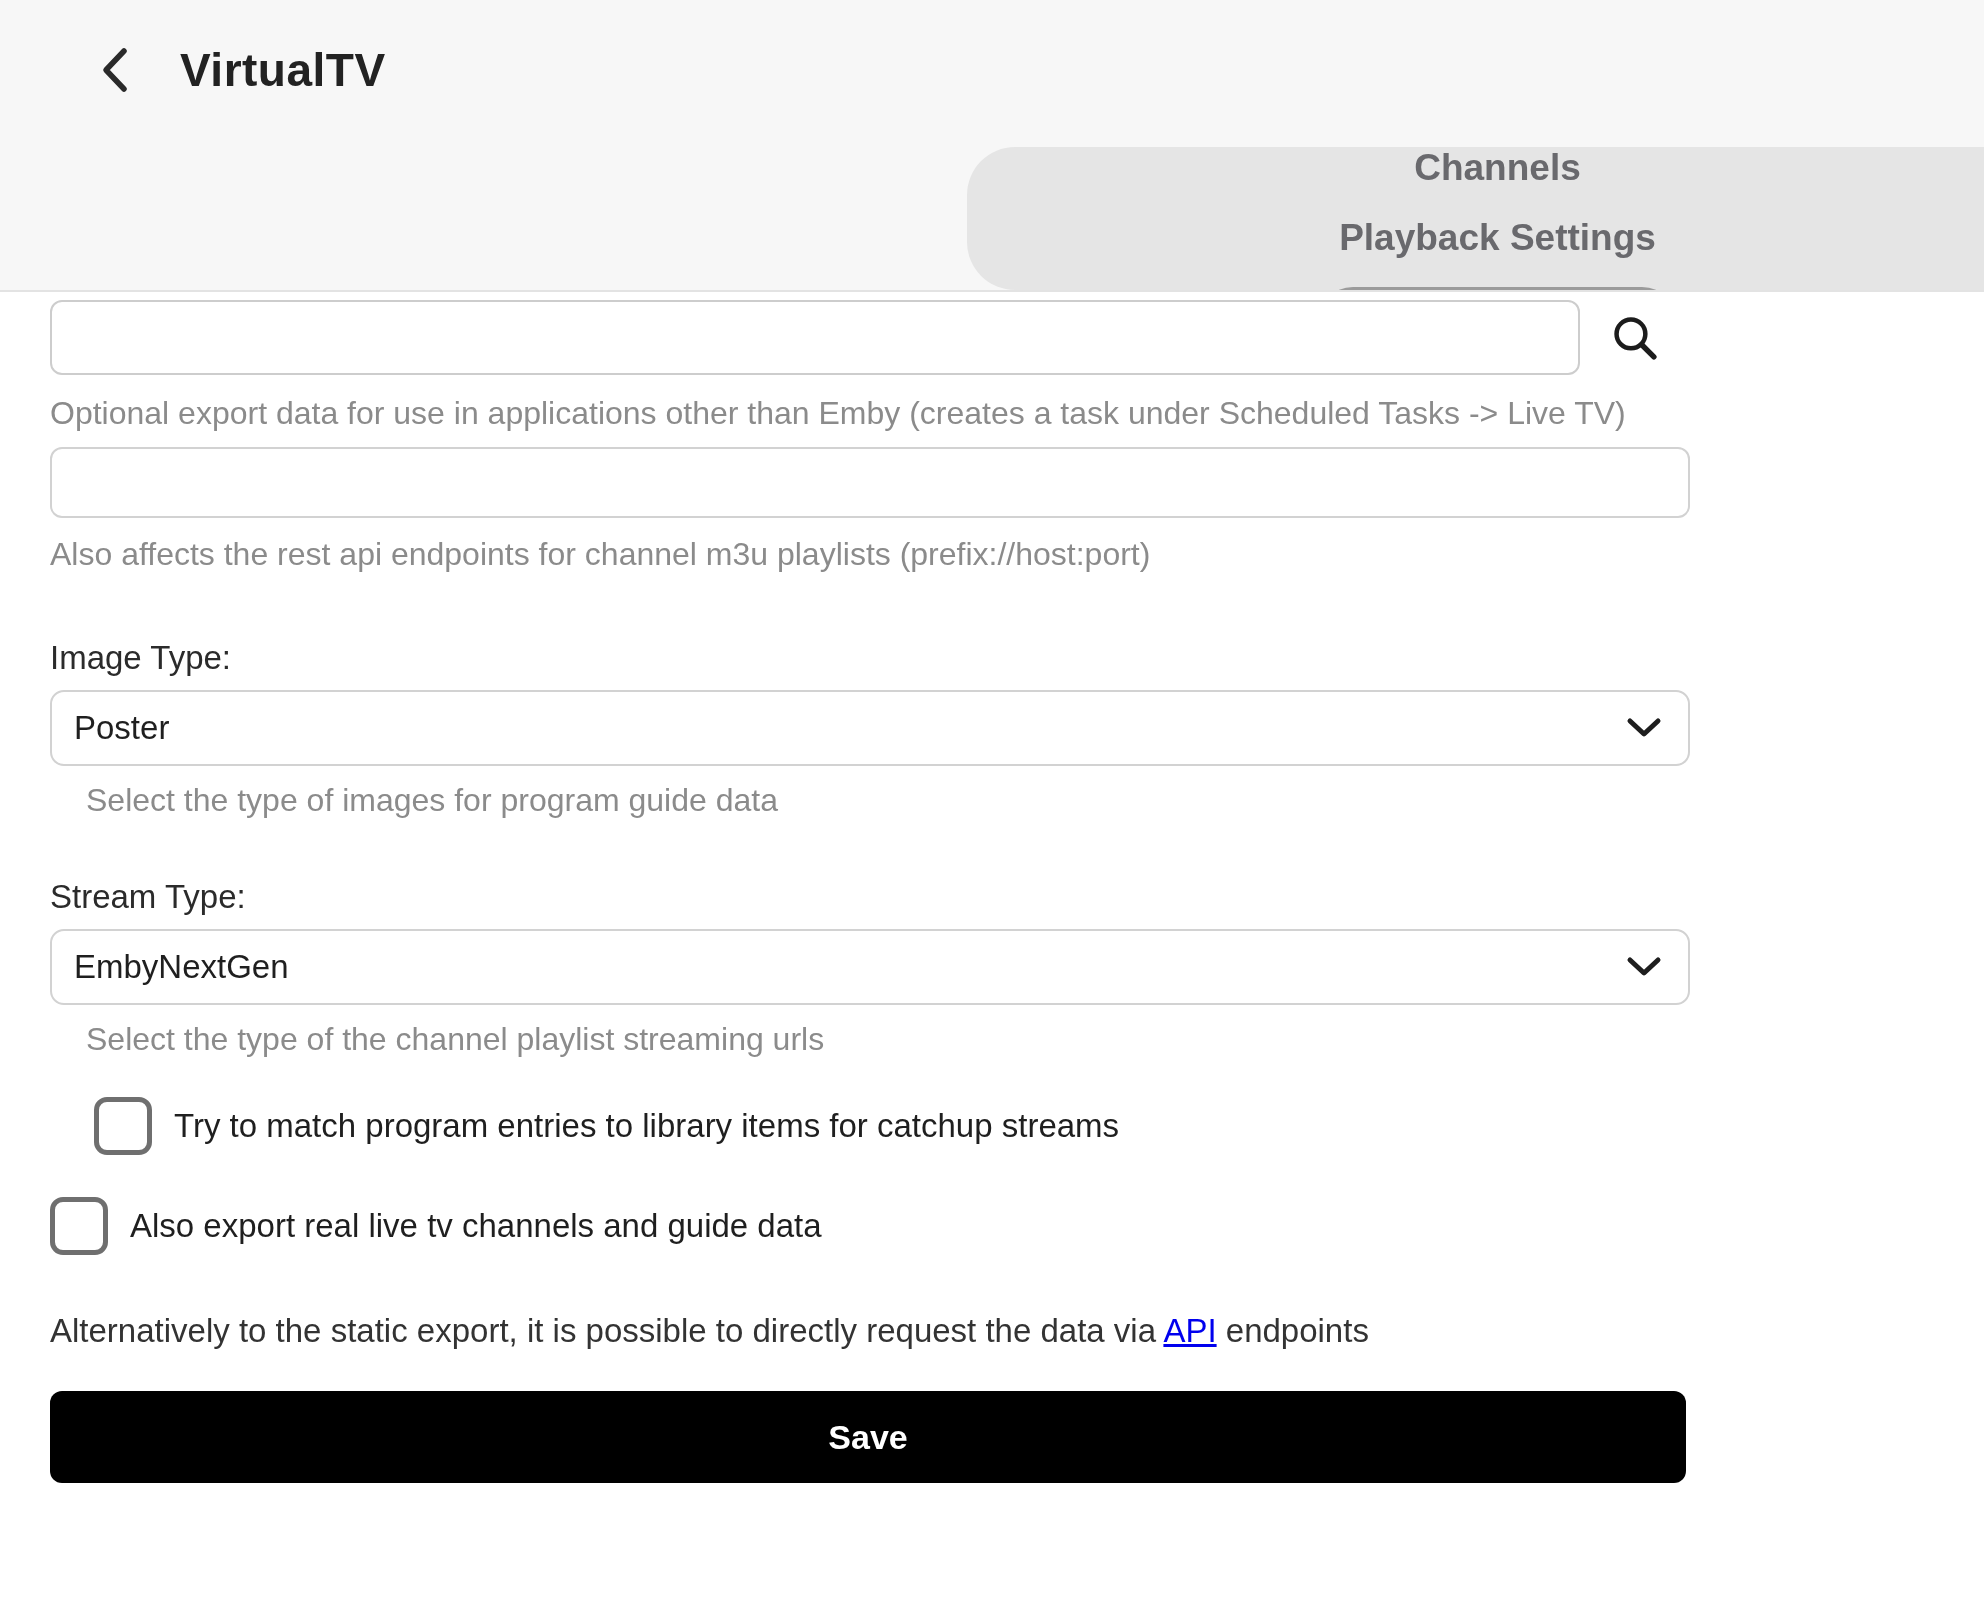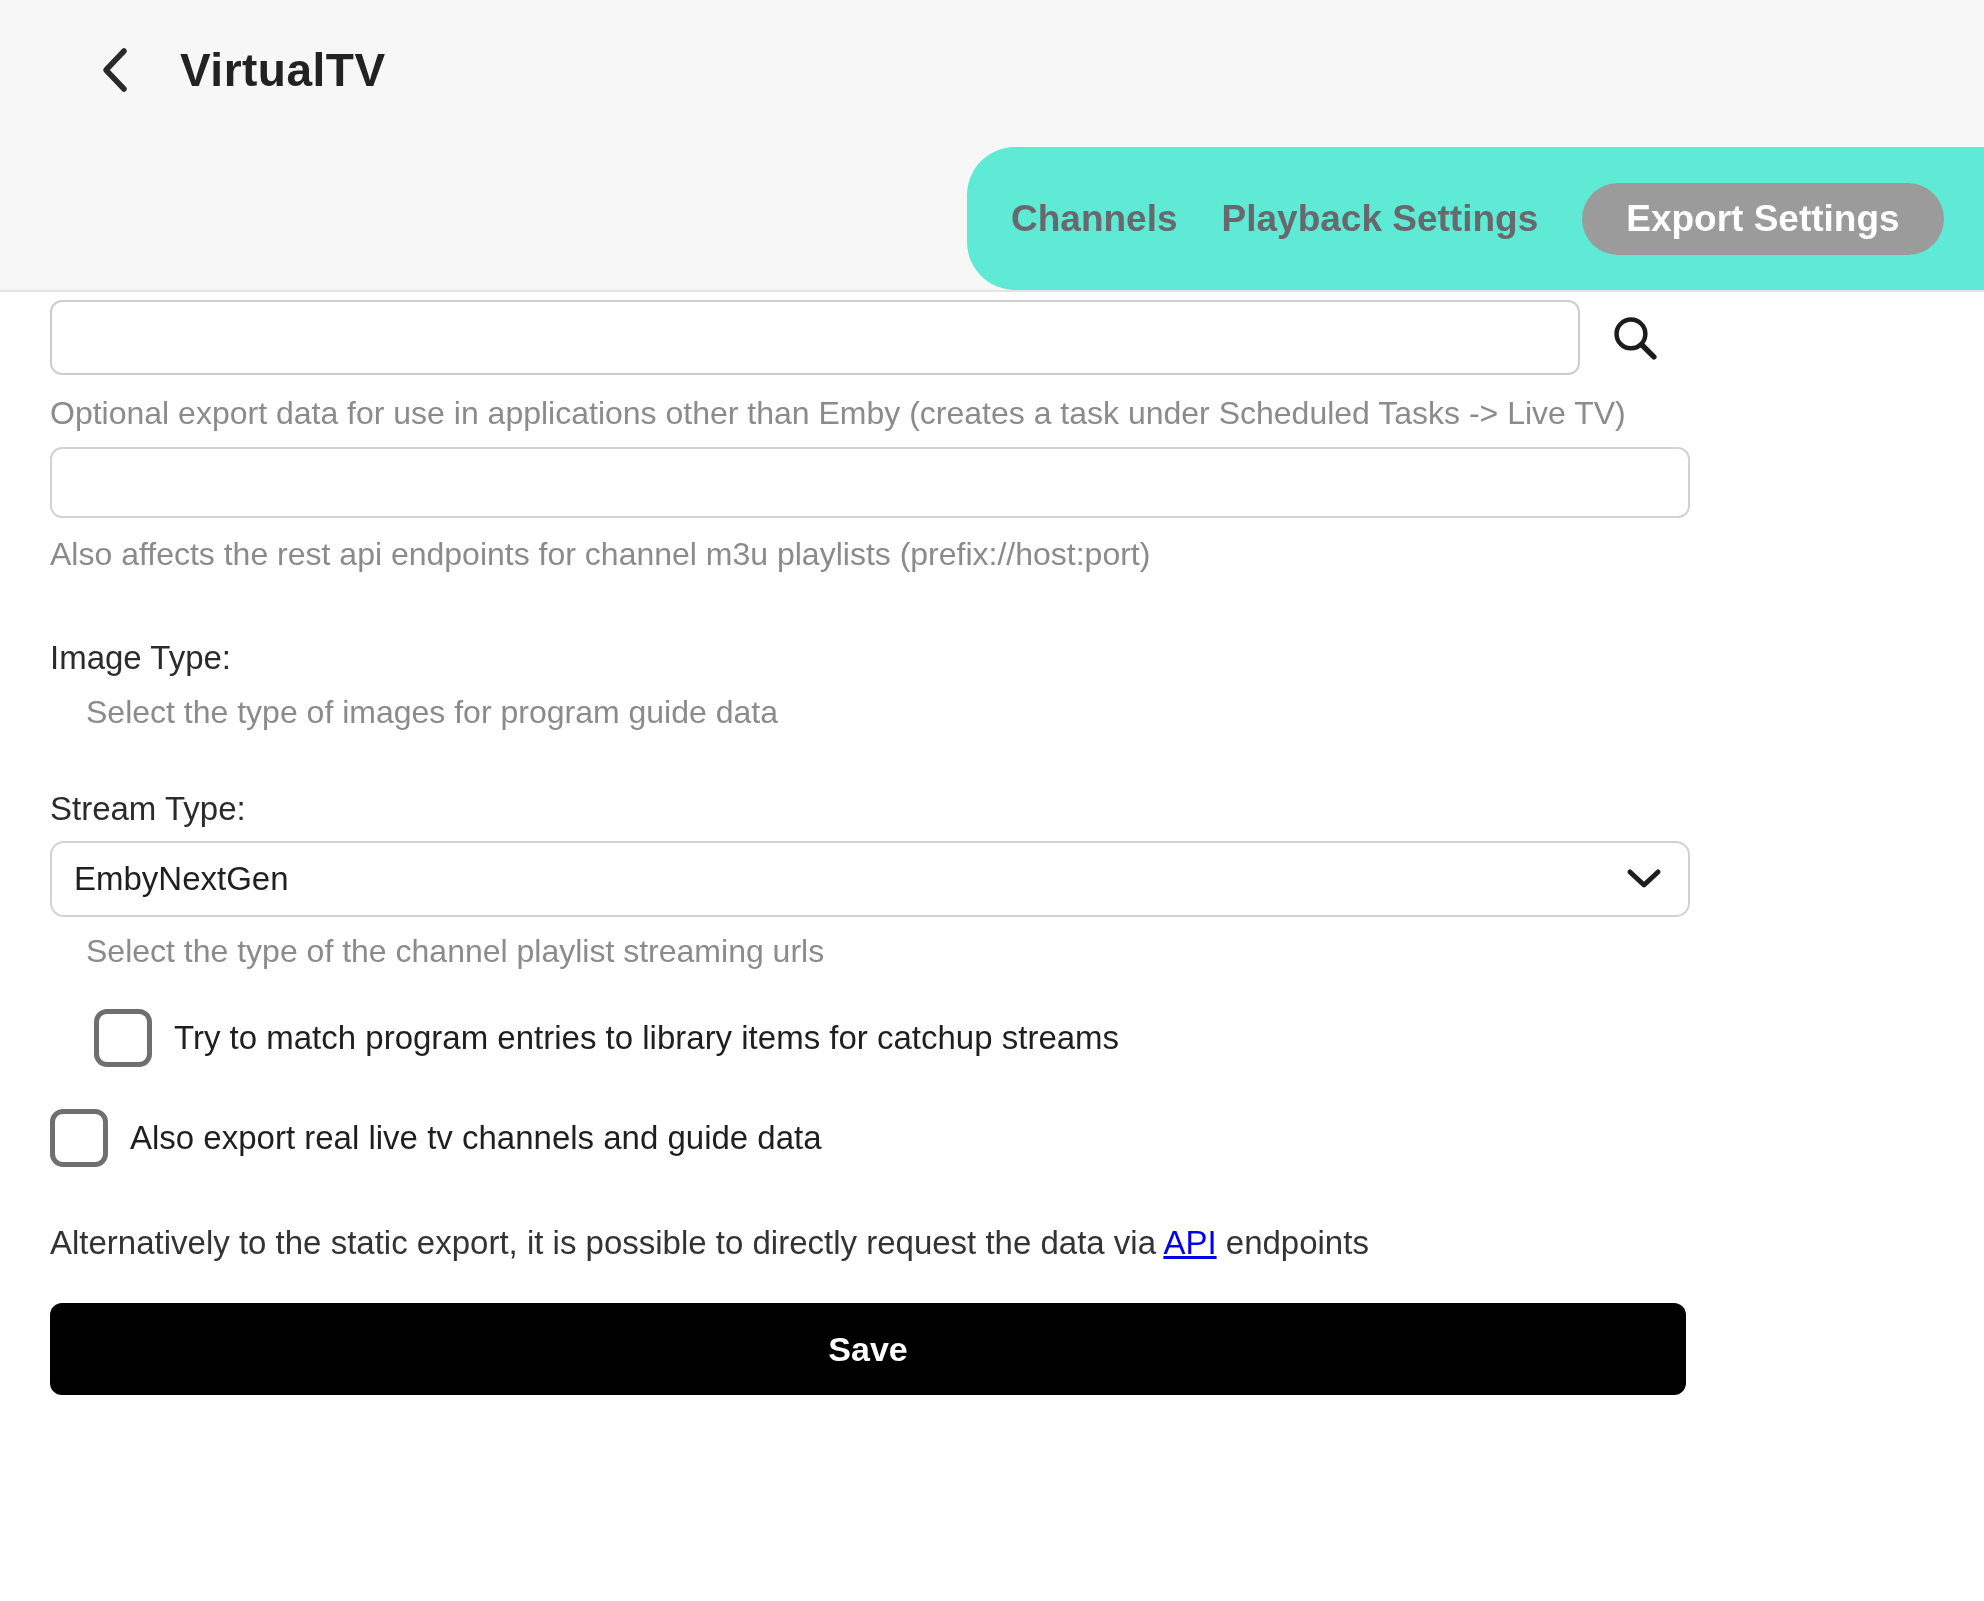--- a/index.html
+++ b/index.html
@@ -23,27 +23,28 @@
     left: 100px; top: 42px; height: 56px;
     display: flex; align-items: center; gap: 50px;
   }
   .back-btn { display: flex; align-items: center; justify-content: center; cursor: pointer; }
   .page-title {
     font-size: 46px; font-weight: bold; color: #222222; letter-spacing: 0.5px;
   }
   .tabs-bar {
     position: absolute;
     left: 967px; right: 0; top: 147px; bottom: 0;
-    background: #5eead4;
+    background: #e5e5e5;
     border-radius: 48px 0 0 48px;
     display: flex; align-items: center;
     padding-left: 44px;
-    gap: 44px;
+    gap: 28px;
     white-space: nowrap;
     overflow: hidden;
+    flex-direction: column;
   }
   .tab {
     font-size: 37px; font-weight: bold; color: #69696d;
     cursor: pointer; flex: 0 0 auto;
   }
   .tab.active {
     background: #9b9b9b; color: #ffffff;
     height: 72px; line-height: 72px;
     padding: 0 44px;
     border-radius: 40px;
@@ -166,20 +167,28 @@
         </svg>
       </span>
     </span>
   </div>
   <div class="hint mt-search">Optional export data for use in applications other than Emby (creates a task under Scheduled Tasks -&gt; Live TV)</div>
 
   <input class="text-input mt-input-override" type="text" value="" style="">
   <div class="hint mt-hint-override">Also affects the rest api endpoints for channel m3u playlists (prefix://host:port)</div>
 
   <div class="field-label mt-label-image">Image Type:</div>
+  <div class="select-box mt-select">
+    <span>Poster</span>
+    <span class="chevron">
+      <svg width="36" height="22" viewBox="0 0 36 22">
+        <polyline points="4,4 18,17 32,4" fill="none" stroke="#1e1e1e" stroke-width="5" stroke-linecap="round" stroke-linejoin="round"></polyline>
+      </svg>
+    </span>
+  </div>
   <div class="hint mt-hint-select">Select the type of images for program guide data</div>
 
   <div class="field-label mt-label-stream">Stream Type:</div>
   <div class="select-box mt-select">
     <span>EmbyNextGen</span>
     <span class="chevron">
       <svg width="36" height="22" viewBox="0 0 36 22">
         <polyline points="4,4 18,17 32,4" fill="none" stroke="#1e1e1e" stroke-width="5" stroke-linecap="round" stroke-linejoin="round"></polyline>
       </svg>
     </span>

